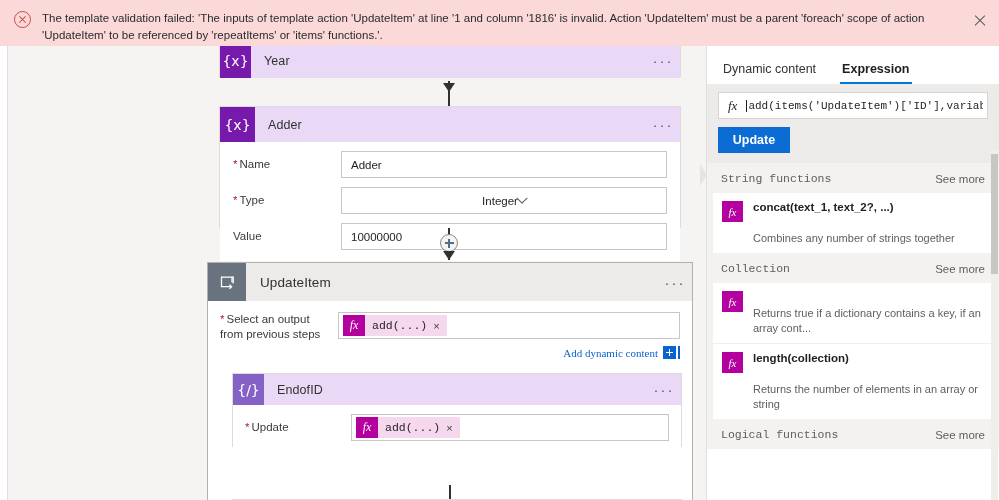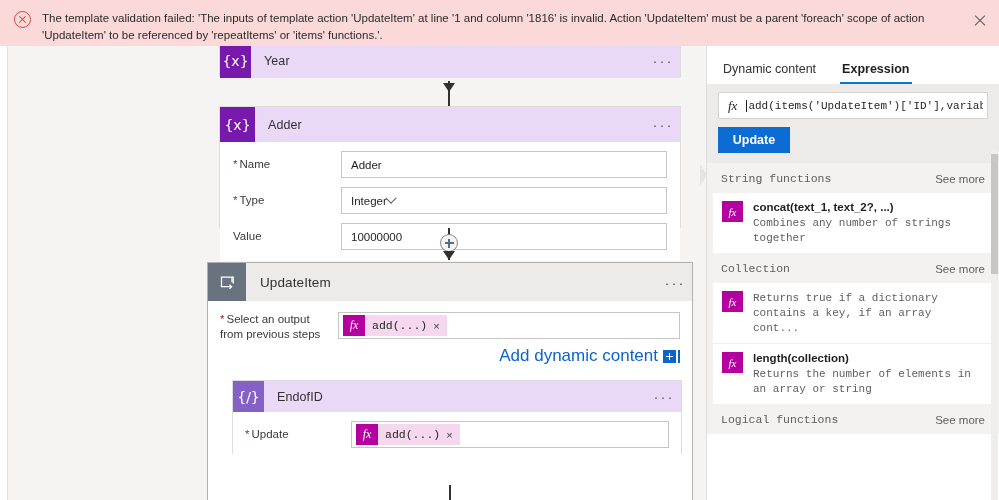--- a/index.html
+++ b/index.html
@@ -95,21 +95,21 @@
   .field-label {
     flex: 0 0 auto; width: 108px; font-size: 11.5px; color: #3b3a39;
     line-height: 15px;
   }
   .req { color: #a4262c; margin-right: 2px; }
   .field-input {
     flex: 1 1 auto; height: 27px; border: 1px solid #c8c6c4; background: #fff;
     display: flex; align-items: center; padding: 0 9px;
     font-size: 11.5px; color: #201f1e; cursor: text;
   }
-  .field-input.sel { justify-content: flex-start; cursor: pointer; }
+  .field-input.sel { justify-content: center; cursor: pointer; }
   .chev {
     width: 8px; height: 8px; border-right: 1.3px solid #605e5c;
     border-bottom: 1.3px solid #605e5c; transform: rotate(45deg) translate(-2px,-2px);
   }
 
   
   .token-input {
     flex: 1 1 auto; height: 27px; border: 1px solid #c8c6c4; background: #fff;
     display: flex; align-items: center; padding: 0 3px; cursor: text;
   }
@@ -120,21 +120,21 @@
   .chip-fx {
     width: 22px; height: 21px; background: #b4009e; color: #fff;
     display: flex; align-items: center; justify-content: center;
     font-family: "Liberation Serif", serif; font-style: italic;
     font-size: 12px;
   }
   .chip-label { padding: 0 6px 0 7px; font-size: 11.5px; color: #201f1e; font-family: Liberation Mono, monospace; }
   .chip-x { padding-right: 7px; font-size: 11px; color: #3a3a3a; cursor: pointer; }
 
   .adc-row { display: flex; justify-content: flex-end; align-items: center; margin-top: 3px; }
-  .adc-link { font-size: 17px; color: #0b63ce; cursor: pointer; }
+  .adc-link { font-size: 11px; color: #0b63ce; cursor: pointer; font-family: Liberation Serif, serif; }
   .adc-box {
     width: 13px; height: 13px; background: #0b63ce; margin-left: 5px;
     position: relative; cursor: pointer;
   }
   .adc-box:before, .adc-box:after {
     content: ""; position: absolute; background: #fff;
   }
   .adc-box:before { left: 3px; top: 6px; width: 7px; height: 1.4px; }
   .adc-box:after  { left: 5.8px; top: 3.2px; width: 1.4px; height: 7px; }
   .adc-bar { width: 2px; height: 13px; background: #0b63ce; margin-left: 2px; }
@@ -218,21 +218,21 @@
   }
   .fn-item:last-child { border-bottom: none; }
   .fn-ic {
     flex: 0 0 auto; width: 21px; height: 21px; background: #b4009e; color: #fff;
     display: flex; align-items: center; justify-content: center;
     font-family: "Liberation Serif", serif; font-style: italic; font-size: 11px;
     margin-top: 1px;
   }
   .fn-txt { margin-left: 10px; }
   .fn-sig { font-size: 11.5px; font-weight: bold; color: #201f1e; line-height: 15px; }
-  .fn-desc { font-size: 11px; color: #605e5c; line-height: 15px; margin-top: 1px; font-family: Liberation Mono, monospace; }
+  .fn-desc { font-size: 11px; color: #605e5c; line-height: 15px; margin-top: 16px; }
   .panel-scroll {
     position: absolute; right: 1px; top: 108px; width: 7px; height: 120px;
     background: #c8c6c4; cursor: pointer;
   }
   .panel-scroll-track {
     position: absolute; right: 1px; top: 104px; width: 7px; height: 350px;
     background: #f0eeec;
   }
 </style>
 </head>

